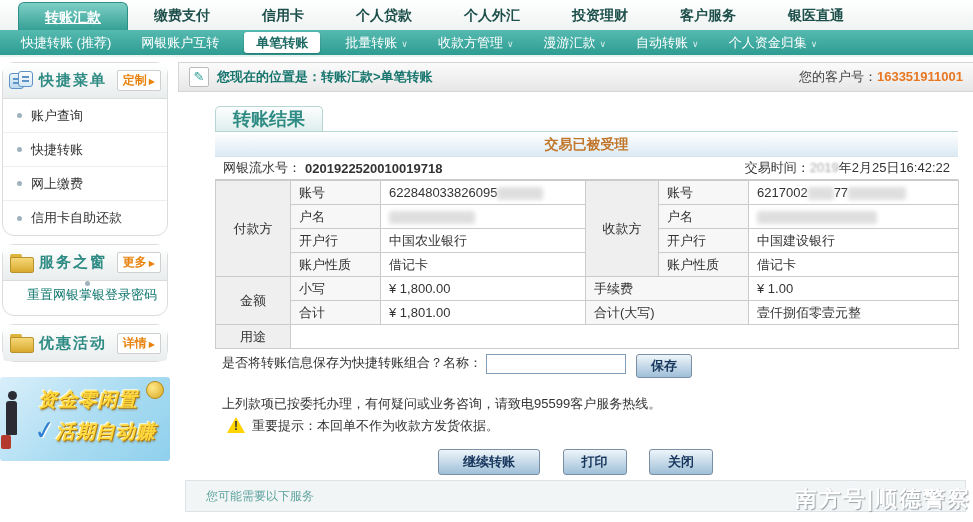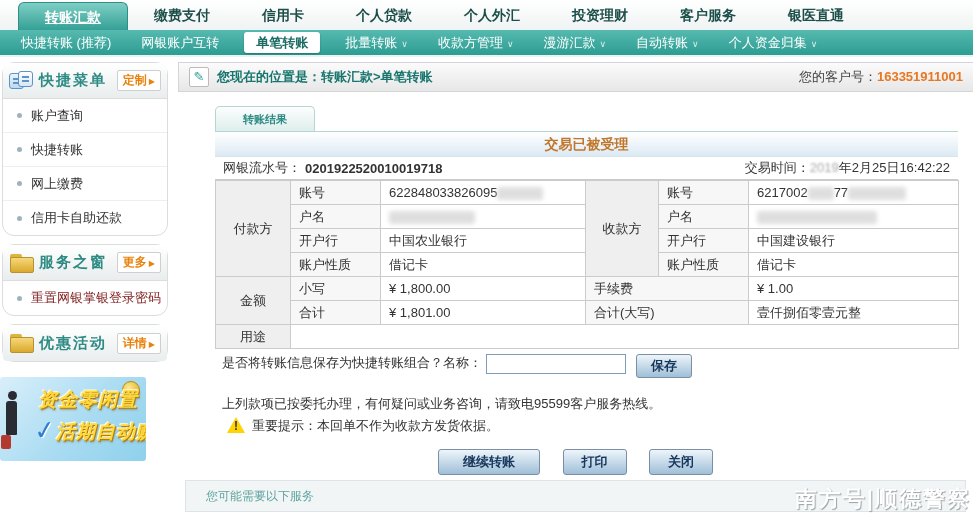--- a/index.html
+++ b/index.html
@@ -32,38 +32,38 @@
   .sb-head { height:36px; background:linear-gradient(#ffffff,#e9eded); border-bottom:1px solid #dcdcdc;
     display:flex; align-items:center; padding:0 6px; border-radius:4px 4px 0 0; }
   .sb-title { font-size:15px; font-weight:bold; color:#2e8b84; flex:1; letter-spacing:2px; }
   .sb-action { font-size:12px; font-weight:bold; color:#e8820c; background:#fff; border:1px solid #cfcfcf;
     border-radius:2px; padding:1px 5px; cursor:pointer; white-space:nowrap; }
   .sb-action::after { content:"▶"; font-size:8px; color:#e8820c; margin-left:2px; }
   .sb-item { display:flex; align-items:center; height:34px; padding-left:14px; font-size:13px; color:#333;
     border-bottom:1px solid #eeeeee; cursor:pointer; }
   .sb-item:last-child { border-bottom:none; }
   .bullet { width:5px; height:5px; border-radius:50%; background:#9fb3bd; margin-right:9px; flex:0 0 auto; }
-  .sb-item.orange { color:#7f1d1d; }
+  .sb-item.orange { color:#0f766e;flex-direction:column; }
   
   .qm-icon { position:relative; width:26px; height:22px; margin-right:4px; flex:0 0 auto; }
   .qm-icon i { position:absolute; width:15px; height:16px; border-radius:3px;
     background:linear-gradient(#eaf4fb,#bcd9ee); border:1px solid #5f93c5; }
   .qm-icon i:first-child { left:0; top:3px; }
   .qm-icon i:last-child { left:9px; top:1px; background:linear-gradient(#ffffff,#d5e8f6); }
   .qm-icon i::after { content:""; position:absolute; left:3px; top:4px; width:7px; height:2px; background:#5f93c5;
     box-shadow:0 4px 0 #5f93c5; }
   
   .folder-icon { position:relative; width:26px; height:20px; margin-right:4px; flex:0 0 auto; }
   .folder-icon::before { content:""; position:absolute; left:1px; top:1px; width:12px; height:5px;
     background:#e0b43c; border-radius:2px 2px 0 0; }
   .folder-icon::after { content:""; position:absolute; left:1px; top:4px; width:22px; height:14px;
     background:linear-gradient(#f6d878,#d9a92e); border:1px solid #b8922c; border-radius:2px; }
 
   
-  .banner { position:absolute; left:0; top:377px; width:146px; height:84px; overflow:hidden;
+  .banner { position:absolute; left:0; top:377px; width:170px; height:84px; overflow:hidden;
     background:linear-gradient(135deg,#d9effa 0%,#aadcf2 55%,#8fd0ec 100%); border-radius:3px;text-align:right; }
   .bn-line { font-weight:bold; font-style:italic; color:#ffd83e; font-size:19px; letter-spacing:1px;
     text-shadow:1px 1px 0 #b07e10, -1px -1px 0 #fffbe0, 1px 2px 2px rgba(120,80,0,.5); white-space:nowrap; }
   .bn1 { position:absolute; left:38px; top:10px; }
   .bn2 { position:absolute; left:56px; top:42px; }
   .bn-check { position:absolute; left:34px; top:38px; color:#2f7fd2; font-size:26px; font-weight:bold;
     transform:rotate(-8deg); text-shadow:1px 1px 0 #fff; }
   .bn-coin { position:absolute; right:6px; top:4px; width:18px; height:18px; border-radius:50%;
     background:radial-gradient(circle at 35% 35%,#ffe98a,#d8a820); border:1px solid #b8891a; }
   .bn-person { position:absolute; left:6px; top:14px; width:14px; height:60px; }
@@ -77,23 +77,23 @@
     display:flex; align-items:center; padding:0 10px; }
   .bc-icon { width:20px; height:20px; background:#fff; border:1px solid #bbb; border-radius:2px;
     color:#2e9e94; font-size:13px; line-height:18px; text-align:center; margin-right:8px; flex:0 0 auto; }
   .bc-icon::after { content:"✎"; }
   .bc-text { font-size:13px; font-weight:bold; color:#17756d; }
   .bc-right { margin-left:auto; font-size:13px; color:#444; white-space:nowrap; }
   .bc-cno { color:#e87722; font-weight:bold; }
 
   
   .content { position:absolute; left:178px; top:92px; width:795px; height:430px; background:#fff; }
-  .tab { position:absolute; left:37px; top:14px; width:100px; height:25px;
+  .tab { position:absolute; left:37px; top:14px; width:108px; height:25px;
     background:linear-gradient(#fdfefe,#ddeeec); border:1px solid #b5d6d2; border-bottom:none;
-    border-radius:5px 5px 0 0; color:#2e8b84; font-size:11px; font-weight:bold;
+    border-radius:5px 5px 0 0; color:#2e8b84; font-size:18px; font-weight:bold;
     text-align:center; line-height:25px; cursor:pointer; }
   .tabline { position:absolute; left:37px; top:39px; width:743px; height:1px; background:#b5d6d2; }
   .statusbar { position:absolute; left:37px; top:40px; width:743px; height:24px;
     background:linear-gradient(#ffffff,#dbeaf4); text-align:center; line-height:24px;
     font-size:14px; font-weight:bold; color:#c1762a; }
   .serialrow { position:absolute; left:37px; top:64px; width:743px; height:24px;
     border-top:1px solid #d8e4ea; border-bottom:1px solid #cbcbcb; font-size:13px; color:#333;
     display:flex; align-items:center; padding:0 8px; }
   .serialrow .num { font-weight:bold; margin-left:4px; }
   .serialrow .right { margin-left:auto; }

